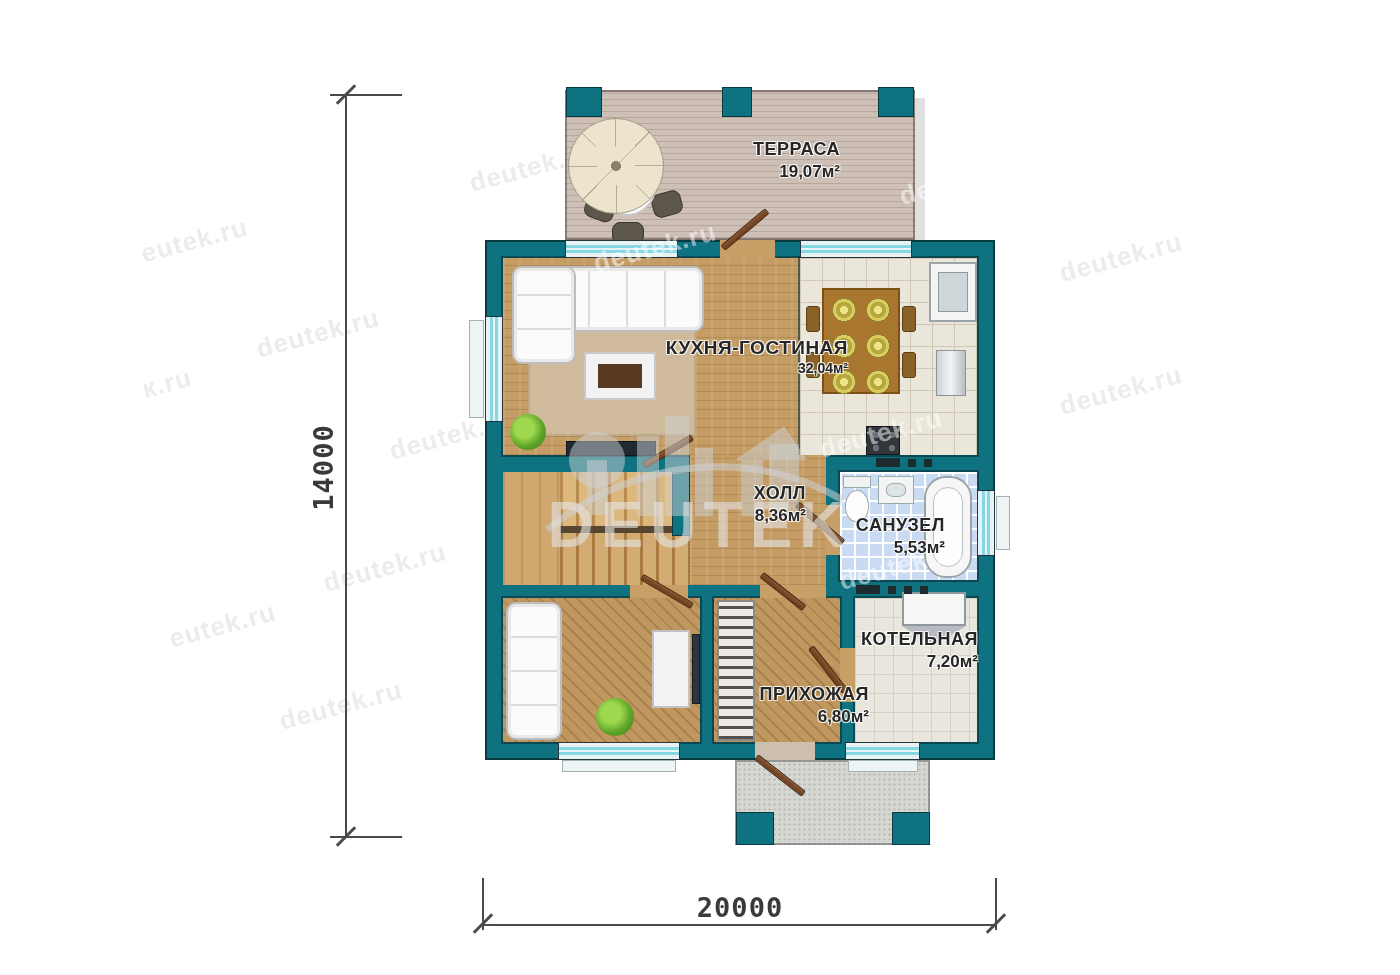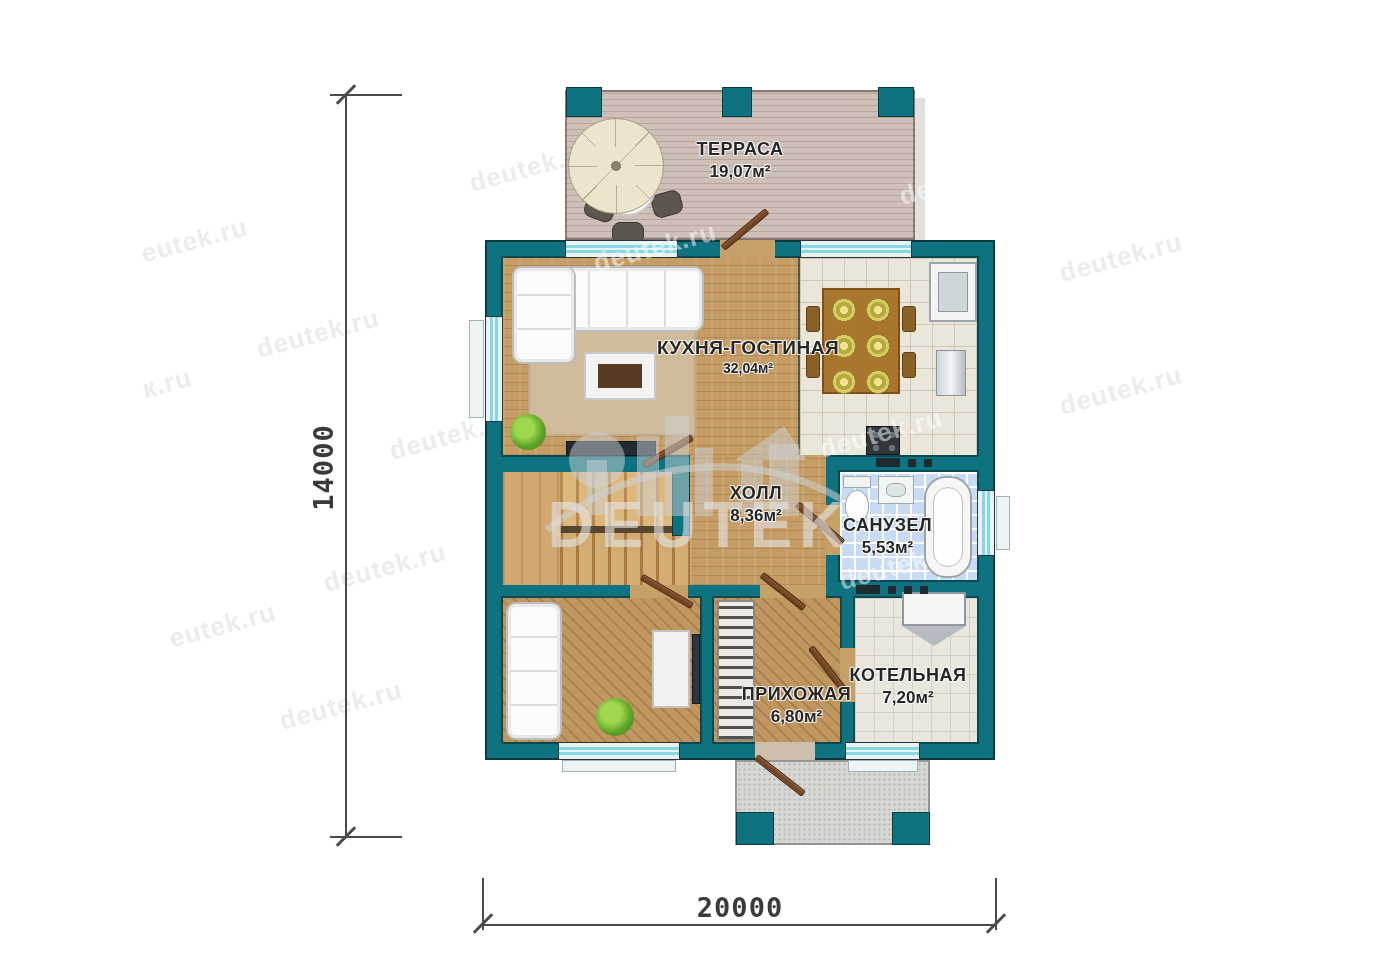--- a/index.html
+++ b/index.html
@@ -61,21 +61,21 @@
         box-shadow:inset 0 0 0 3px #e9e9e9;z-index:6;}
   .seg{background-image:repeating-linear-gradient(90deg, transparent 0 36px, #dcdcdc 36px 38px);}
   .segv{background-image:repeating-linear-gradient(0deg, transparent 0 32px, #dcdcdc 32px 34px);}
   .plant{border-radius:50%;background:radial-gradient(circle at 40% 40%, #9fd84f 0 30%, #5da428 60%, #3f7d18 100%);z-index:6;}
   .plate{width:24px;height:24px;border-radius:50%;background:
         radial-gradient(circle,#efe48a 0 4px,#b5a83f 4px 8px,#d9cd60 8px 11px,#8f842f 11px 12px);z-index:6;}
   .chair{background:#8a6227;border:1px solid #5d3f14;border-radius:3px;z-index:6;}
   .gchair{background:#5d564c;border:1px solid #3c3730;border-radius:8px;z-index:3;}
 
   
-  .label{z-index:9;color:#262626;text-align:center;font-weight:bold;line-height:1.25;
+  .label{z-index:9;color:#262626;text-align:right;font-weight:bold;line-height:1.25;
          text-shadow:-1px -1px 0 rgba(255,255,255,.75),1px -1px 0 rgba(255,255,255,.75),
                      -1px 1px 0 rgba(255,255,255,.75),1px 1px 0 rgba(255,255,255,.75);}
   .rname{font-size:18px;letter-spacing:.5px;}
   .rarea{font-size:17px;}
   .big .rname{font-size:19px}.big .rarea{font-size:14px}
 
   
   .logo-text{z-index:8;color:rgba(228,228,228,.62);font-weight:bold;font-size:64px;
              letter-spacing:7px;text-align:center;font-family:"Liberation Sans",sans-serif;}
   .logo-tag{z-index:8;color:rgba(214,224,228,.72);font-weight:bold;font-size:28px;
@@ -257,18 +257,18 @@
     <div class="rarea">8,36м²</div>
   </div>
   <div class="abs label" style="left:830px;top:514px;width:115px">
     <div class="rname">САНУЗЕЛ</div>
     <div class="rarea">5,53м²</div>
   </div>
   <div class="abs label" style="left:724px;top:683px;width:145px">
     <div class="rname">ПРИХОЖАЯ</div>
     <div class="rarea">6,80м²</div>
   </div>
-  <div class="abs label" style="left:838px;top:664px;width:140px">
+  <div class="abs label" style="left:838px;top:628px;width:140px">
     <div class="rname">КОТЕЛЬНАЯ</div>
     <div class="rarea">7,20м²</div>
   </div>
 
 </div>
 
 </body></html>

